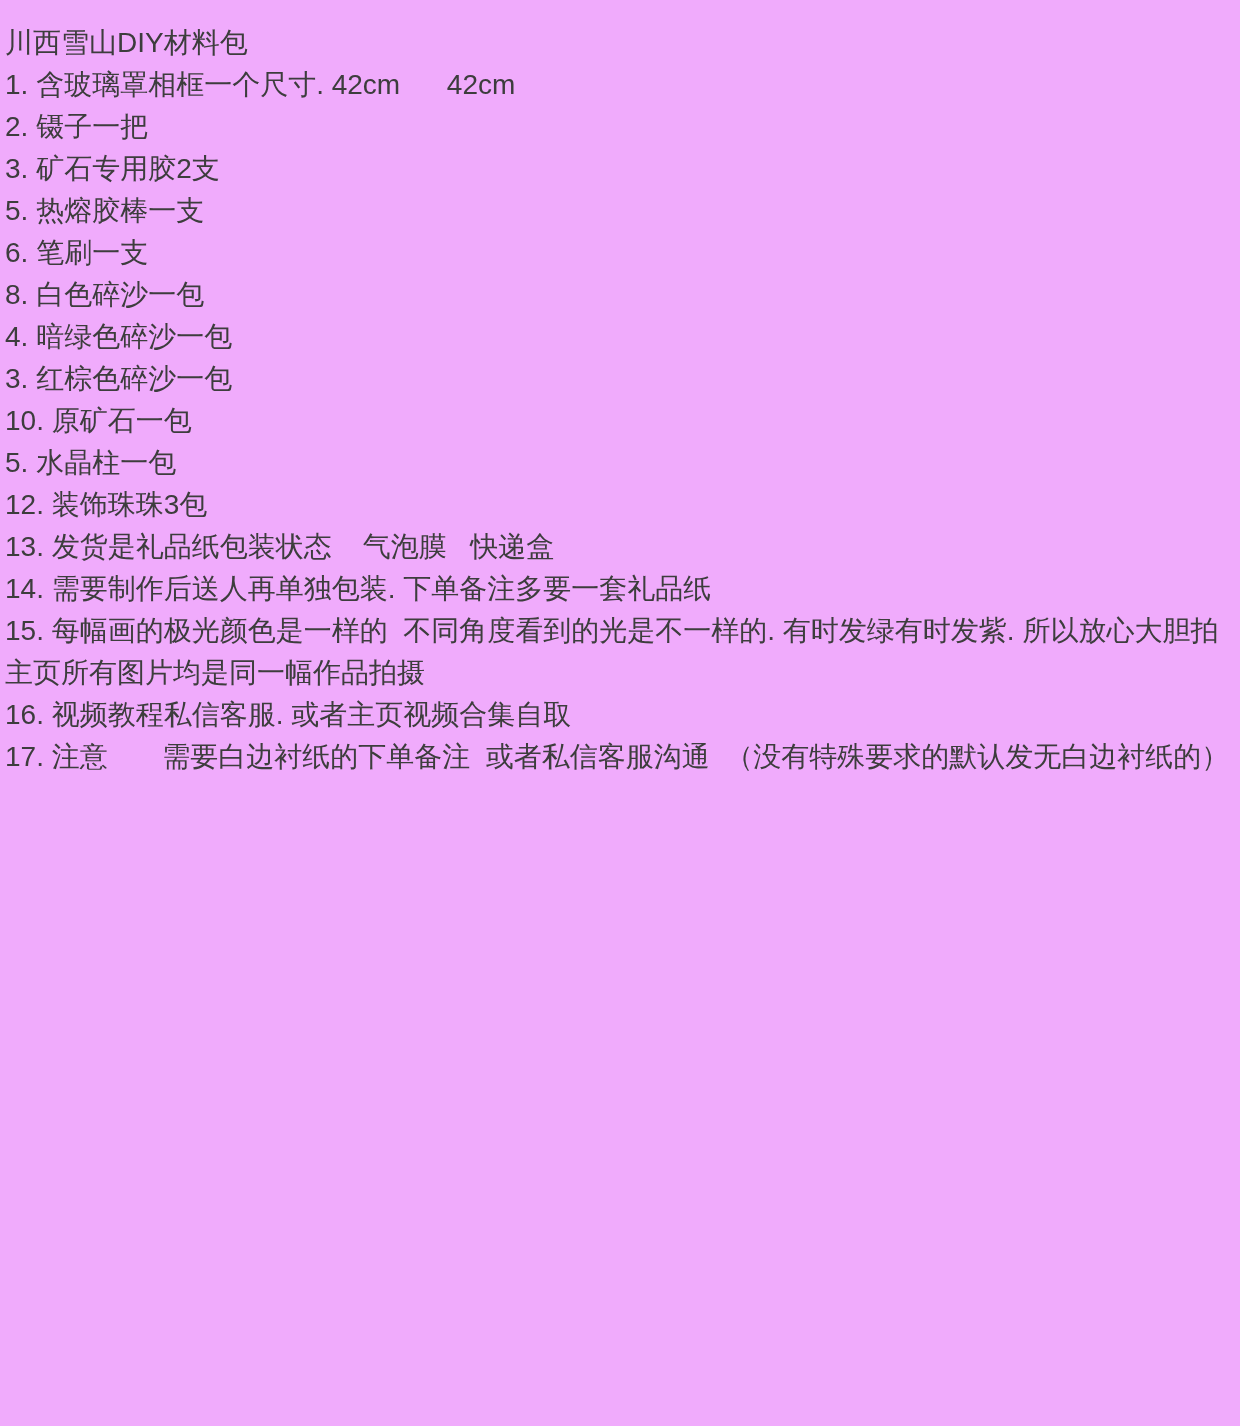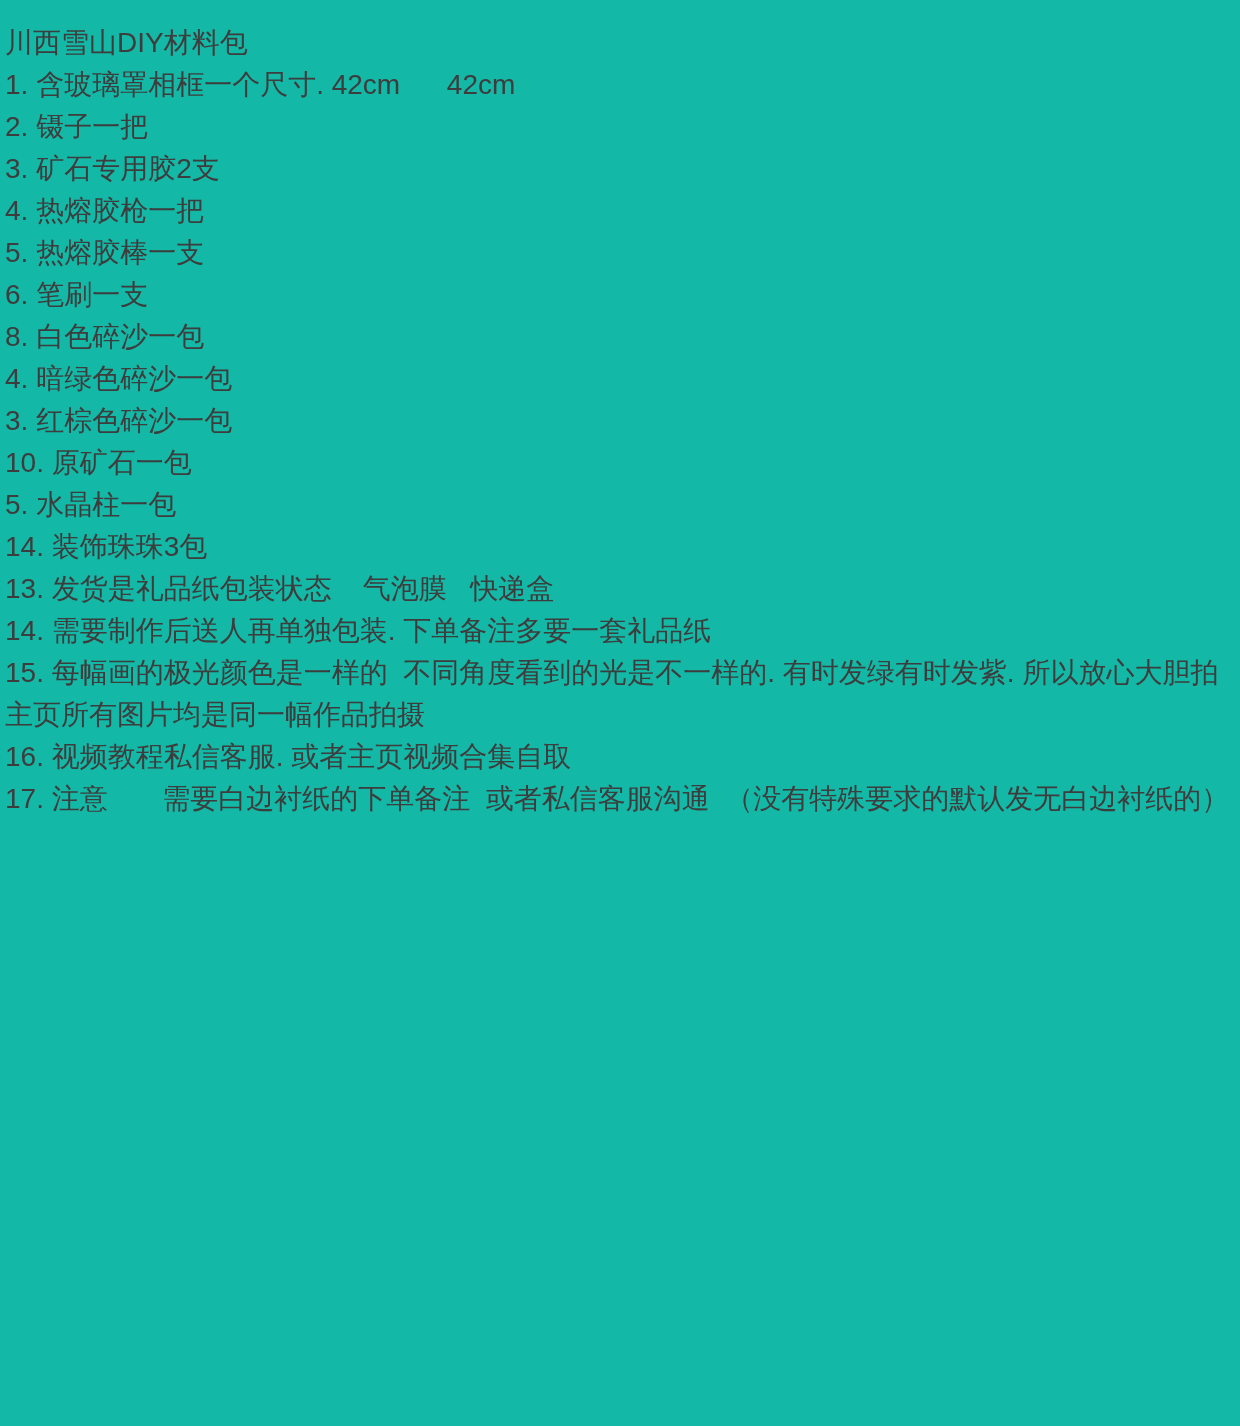--- a/index.html
+++ b/index.html
@@ -8,21 +8,21 @@
   }
   body {
     width: 1240px;
     height: 1426px;
     background: #ffffff;
     overflow: hidden;
   }
   .page {
     width: 1240px;
     height: 1426px;
-    background: #14b8a6;
+    background: #f0abfc;
     box-sizing: border-box;
     padding: 22px 8px 0 5px;
   }
   .doc {
     font-family: "Liberation Sans", sans-serif;
     color: #3d3d3d;
     font-size: 28px;
     line-height: 42px;
     font-weight: 400;
   }
@@ -33,29 +33,28 @@
 </style>
 </head>
 <body>
 
 <div class="page">
   <div class="doc">
     <div class="line">川西雪山DIY材料包</div>
     <div class="line">1. 含玻璃罩相框一个尺寸. 42cm      42cm</div>
     <div class="line">2. 镊子一把</div>
     <div class="line">3. 矿石专用胶2支</div>
-    <div class="line">4. 热熔胶枪一把</div>
     <div class="line">5. 热熔胶棒一支</div>
     <div class="line">6. 笔刷一支</div>
     <div class="line">8. 白色碎沙一包</div>
     <div class="line">4. 暗绿色碎沙一包</div>
     <div class="line">3. 红棕色碎沙一包</div>
     <div class="line">10. 原矿石一包</div>
     <div class="line">5. 水晶柱一包</div>
-    <div class="line">14. 装饰珠珠3包</div>
+    <div class="line">12. 装饰珠珠3包</div>
     <div class="line">13. 发货是礼品纸包装状态    气泡膜   快递盒</div>
     <div class="line">14. 需要制作后送人再单独包装. 下单备注多要一套礼品纸</div>
     <div class="line">15. 每幅画的极光颜色是一样的  不同角度看到的光是不一样的. 有时发绿有时发紫. 所以放心大胆拍</div>
     <div class="line">主页所有图片均是同一幅作品拍摄</div>
     <div class="line">16. 视频教程私信客服. 或者主页视频合集自取</div>
     <div class="line">17. 注意       需要白边衬纸的下单备注  或者私信客服沟通  （没有特殊要求的默认发无白边衬纸的）</div>
   </div>
 </div>
 
 </body></html>

